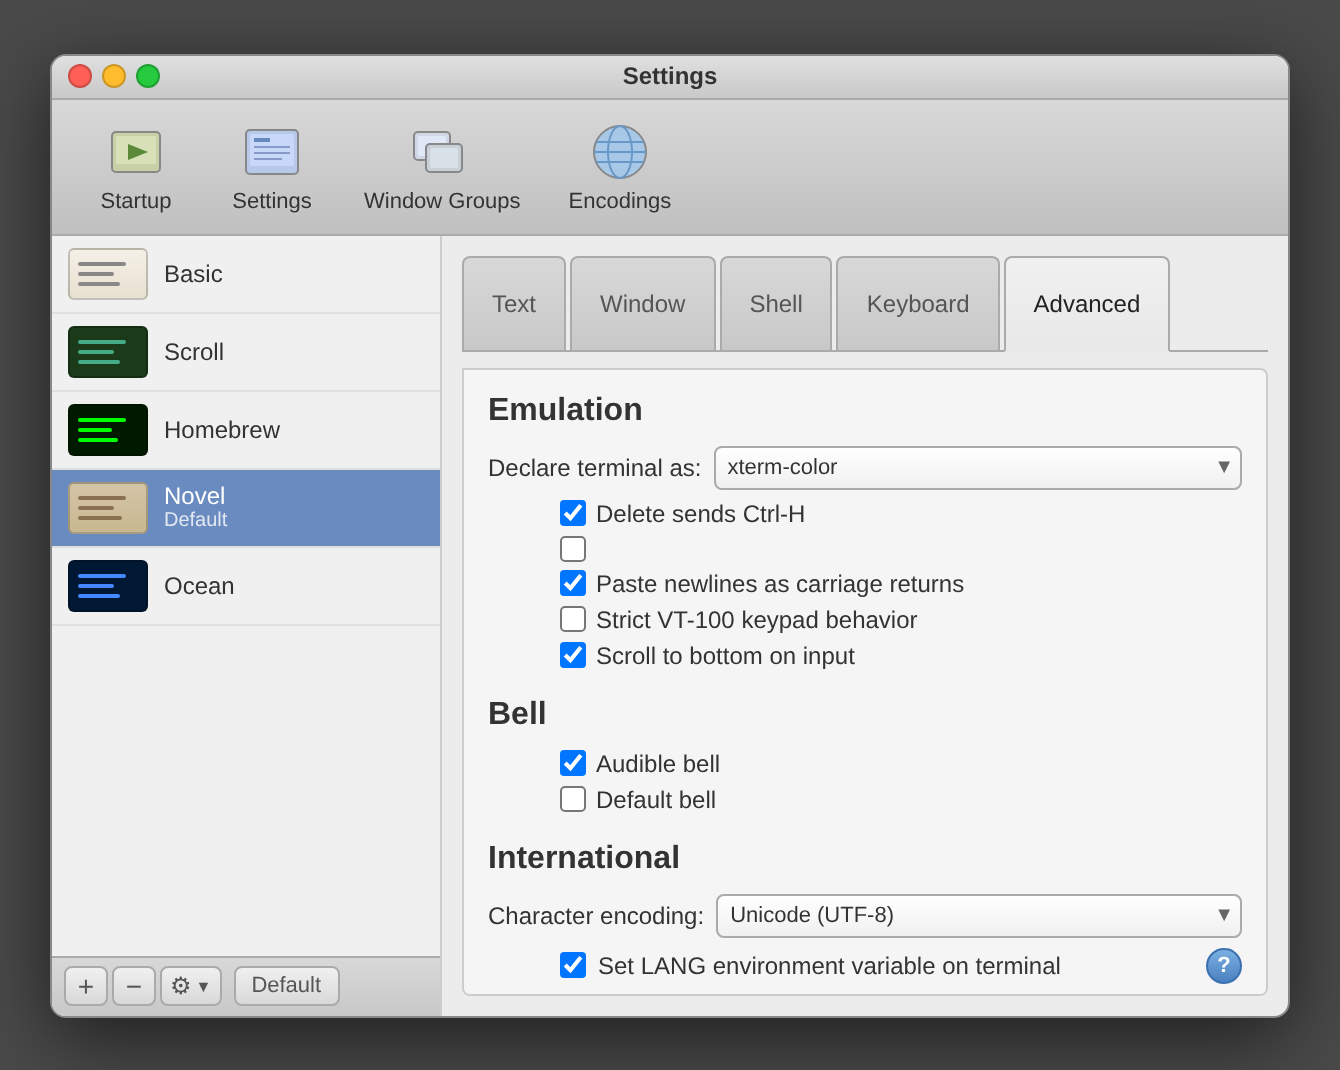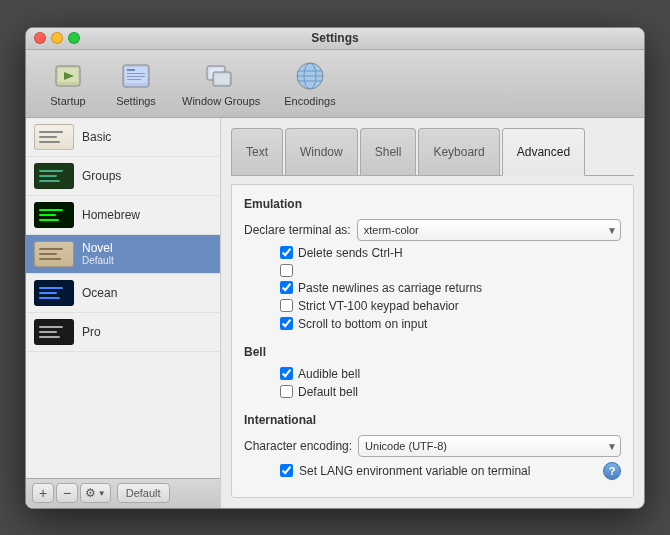--- a/index.html
+++ b/index.html
@@ -208,21 +208,21 @@
     
     .settings-panel {
       flex: 1;
       background: #f5f5f5;
       border: 1px solid #ccc;
       border-radius: 0 4px 4px 4px;
       padding: 12px;
       overflow-y: auto;
     }
     .section-title {
-      font-size: 12px;
+      font-size: 16px;
       font-weight: bold;
       color: #333;
       margin-bottom: 8px;
     }
     .section { margin-bottom: 14px; }
     .form-row {
       display: flex;
       align-items: center;
       margin-bottom: 5px;
       gap: 6px;
@@ -396,21 +396,21 @@
 
         <div class="profile-item">
           <div class="profile-thumb thumb-grass">
             <div class="thumb-lines">
               <div class="thumb-line" style="background:#4a8;width:80%"></div>
               <div class="thumb-line" style="background:#4a8;width:60%"></div>
               <div class="thumb-line" style="background:#4a8;width:70%"></div>
             </div>
           </div>
           <div class="profile-text">
-            <span class="profile-name">Groups</span>
+            <span class="profile-name">Scroll</span>
           </div>
         </div>
 
         <div class="profile-item">
           <div class="profile-thumb thumb-homebrew">
             <div class="thumb-lines">
               <div class="thumb-line" style="background:#0f0;width:80%"></div>
               <div class="thumb-line" style="background:#0f0;width:55%"></div>
               <div class="thumb-line" style="background:#0f0;width:65%"></div>
             </div>
@@ -440,32 +440,20 @@
               <div class="thumb-line" style="background:#48f;width:80%"></div>
               <div class="thumb-line" style="background:#48f;width:60%"></div>
               <div class="thumb-line" style="background:#48f;width:70%"></div>
             </div>
           </div>
           <div class="profile-text">
             <span class="profile-name">Ocean</span>
           </div>
         </div>
 
-        <div class="profile-item">
-          <div class="profile-thumb thumb-pro">
-            <div class="thumb-lines">
-              <div class="thumb-line" style="background:#aaa;width:80%"></div>
-              <div class="thumb-line" style="background:#aaa;width:60%"></div>
-              <div class="thumb-line" style="background:#aaa;width:70%"></div>
-            </div>
-          </div>
-          <div class="profile-text">
-            <span class="profile-name">Pro</span>
-          </div>
-        </div>
 
       </div>
 
       <div class="sidebar-toolbar">
         <div class="sidebar-btn">
           <span>+</span>
         </div>
         <div class="sidebar-btn">
           <span>−</span>
         </div>

